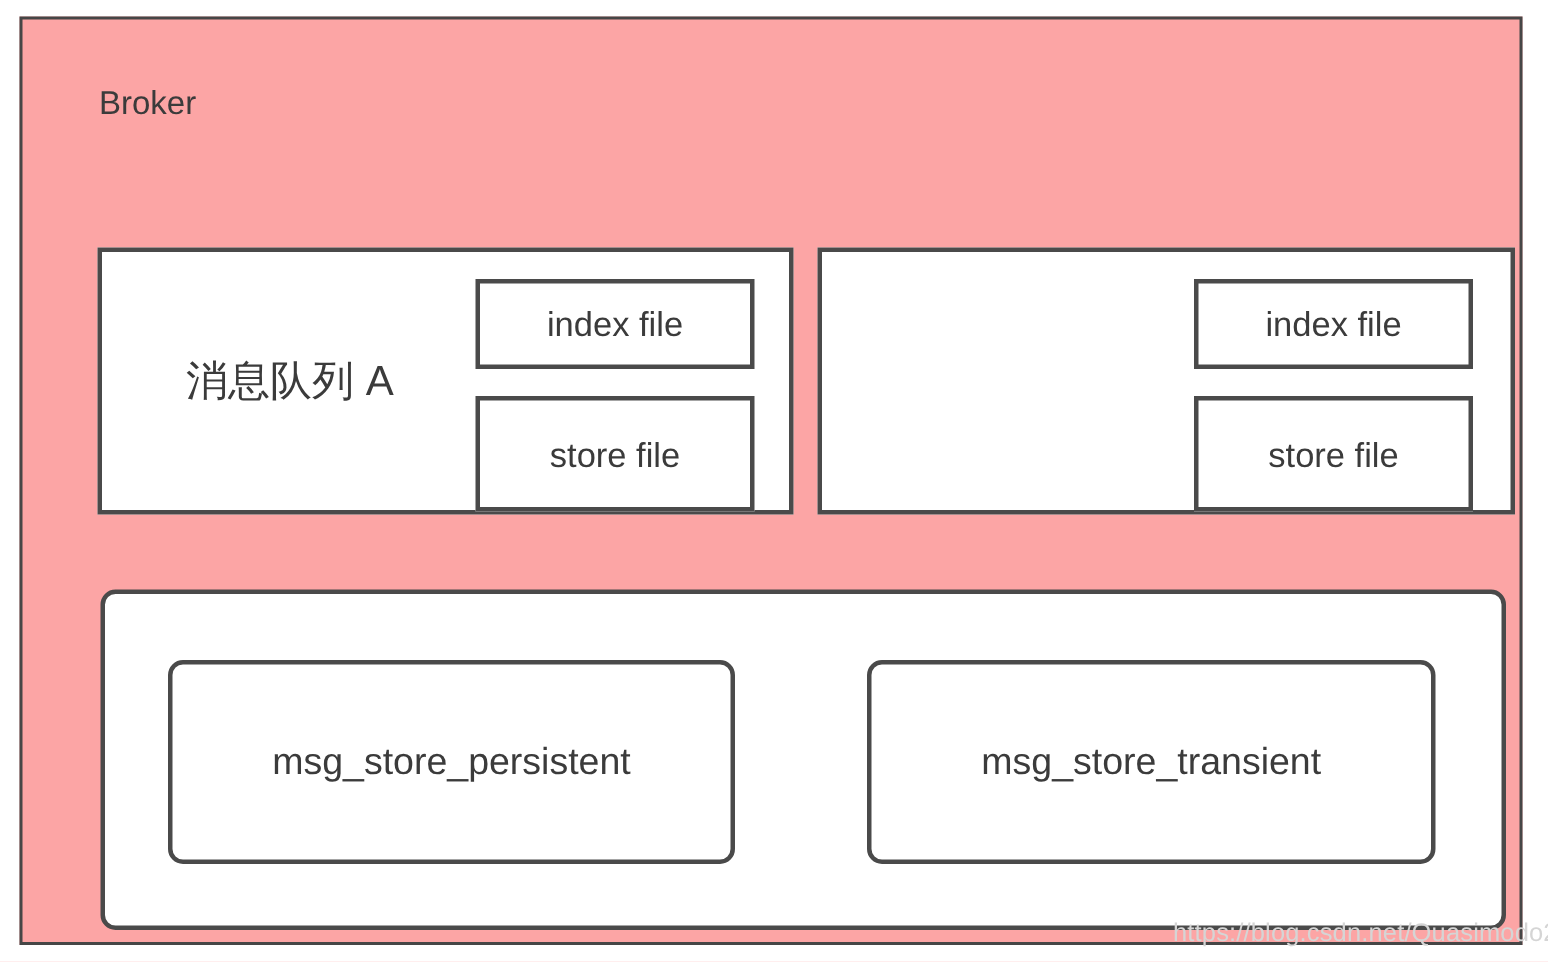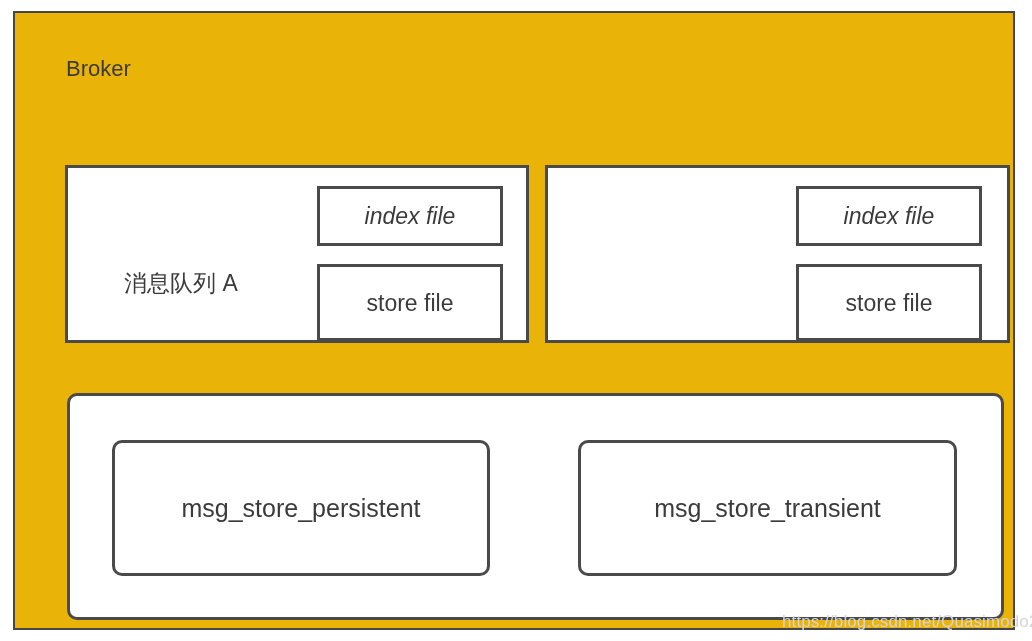--- a/index.html
+++ b/index.html
@@ -27,21 +27,21 @@
 
   
   .broker-frame {
     position: absolute;
     left: 13px;
     top: 11px;
     width: 1002px;
     height: 619px;
     border: 2px solid #464646;
     box-sizing: border-box;
-    background: #eab308;
+    background: #fca5a5;
   }
 
   .broker-title {
     position: absolute;
     left: 51px;
     top: 42px;
     font-size: 22px;
     line-height: 28px;
     color: #3b3b3b;
     white-space: nowrap;
@@ -62,45 +62,44 @@
   }
   .queue-box.right {
     left: 530px;
     width: 465px;
   }
 
   .queue-label {
     position: absolute;
     top: 50%;
     transform: translateY(-50%);
-    font-size: 23px;
+    font-size: 28px;
     line-height: 30px;
     color: #3b3b3b;
     white-space: pre;
-    margin-top: 29px;
   }
   .queue-box.left .queue-label { left: 56px; }
   .queue-box.right .queue-label { left: 48px; }
 
   .file-box {
     position: absolute;
     border: 3px solid #4a4a4a;
     box-sizing: border-box;
     background: #ffffff;
     display: flex;
     align-items: center;
     justify-content: center;
     font-size: 23px;
     line-height: 28px;
     color: #3b3b3b;
     white-space: nowrap;
   }
   .queue-box.left .file-box { left: 249px; width: 186px; }
   .queue-box.right .file-box { left: 248px; width: 186px; }
-  .file-box.index { top: 18px; height: 60px; font-style: italic; }
+  .file-box.index { top: 18px; height: 60px; }
   .file-box.store { top: 96px; height: 77px; }
 
   
   .storage-container {
     position: absolute;
     left: 52px;
     top: 380px;
     width: 937px;
     height: 227px;
     border: 3px solid #4a4a4a;

